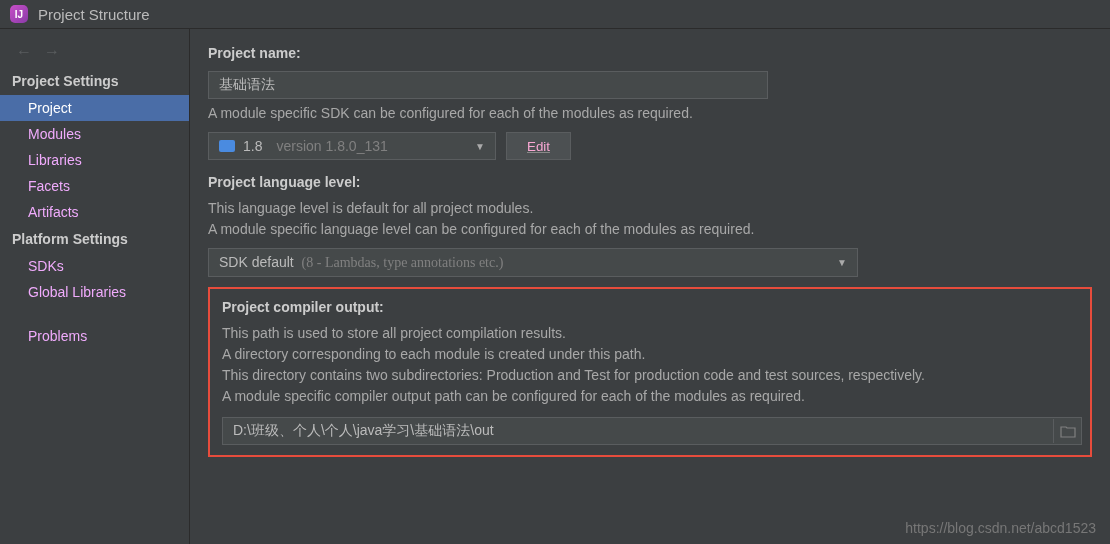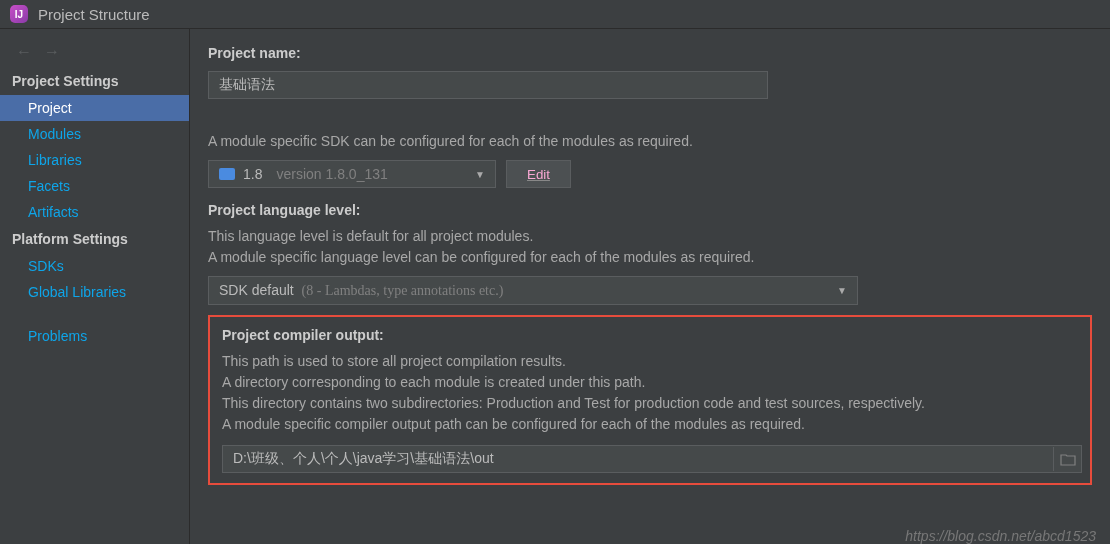--- a/index.html
+++ b/index.html
@@ -66,21 +66,21 @@
       flex-shrink: 0;
     }
     .sidebar-heading {
       color: #cccccc;
       font-weight: bold;
       padding: 6px 12px;
       font-size: 14px;
     }
     .sidebar-item {
       padding: 5px 12px 5px 28px;
-      color: #0ea5e9;
+      color: #f0abfc;
       cursor: pointer;
       font-size: 14px;
     }
     .sidebar-item.selected {
       background: #4a6da7;
       color: #ffffff;
     }
     .sidebar-spacer {
       height: 18px;
     }
@@ -105,21 +105,21 @@
       margin: 0;
     }
     .text-input {
       background: #45494a;
       border: 1px solid #5a5d5f;
       color: #bbbbbb;
       padding: 5px 10px;
       width: 560px;
       font-size: 14px;
       margin-top: 2px;
-      margin-bottom: 32px;
+      margin-bottom: 4px;
     }
     .sdk-row {
       display: flex;
       gap: 10px;
       margin-top: 8px;
       margin-bottom: 14px;
     }
     .sdk-select {
       background: #45494a;
       border: 1px solid #5a5d5f;
@@ -207,25 +207,24 @@
       height: 24px;
       display: flex;
       align-items: center;
       justify-content: center;
       color: #808080;
       cursor: pointer;
       border-left: 1px solid #5a5d5f;
     }
     .watermark {
       position: absolute;
-      bottom: 0;
+      bottom: 8px;
       right: 14px;
       color: #777;
       font-size: 14px;
-      font-style: italic;
     }
   </style>
 </head>
 <body>
 
 <div class="window">
   <div class="title-bar">
     <div class="app-icon">IJ</div>
     <div class="title-text">Project Structure</div>
   </div>

